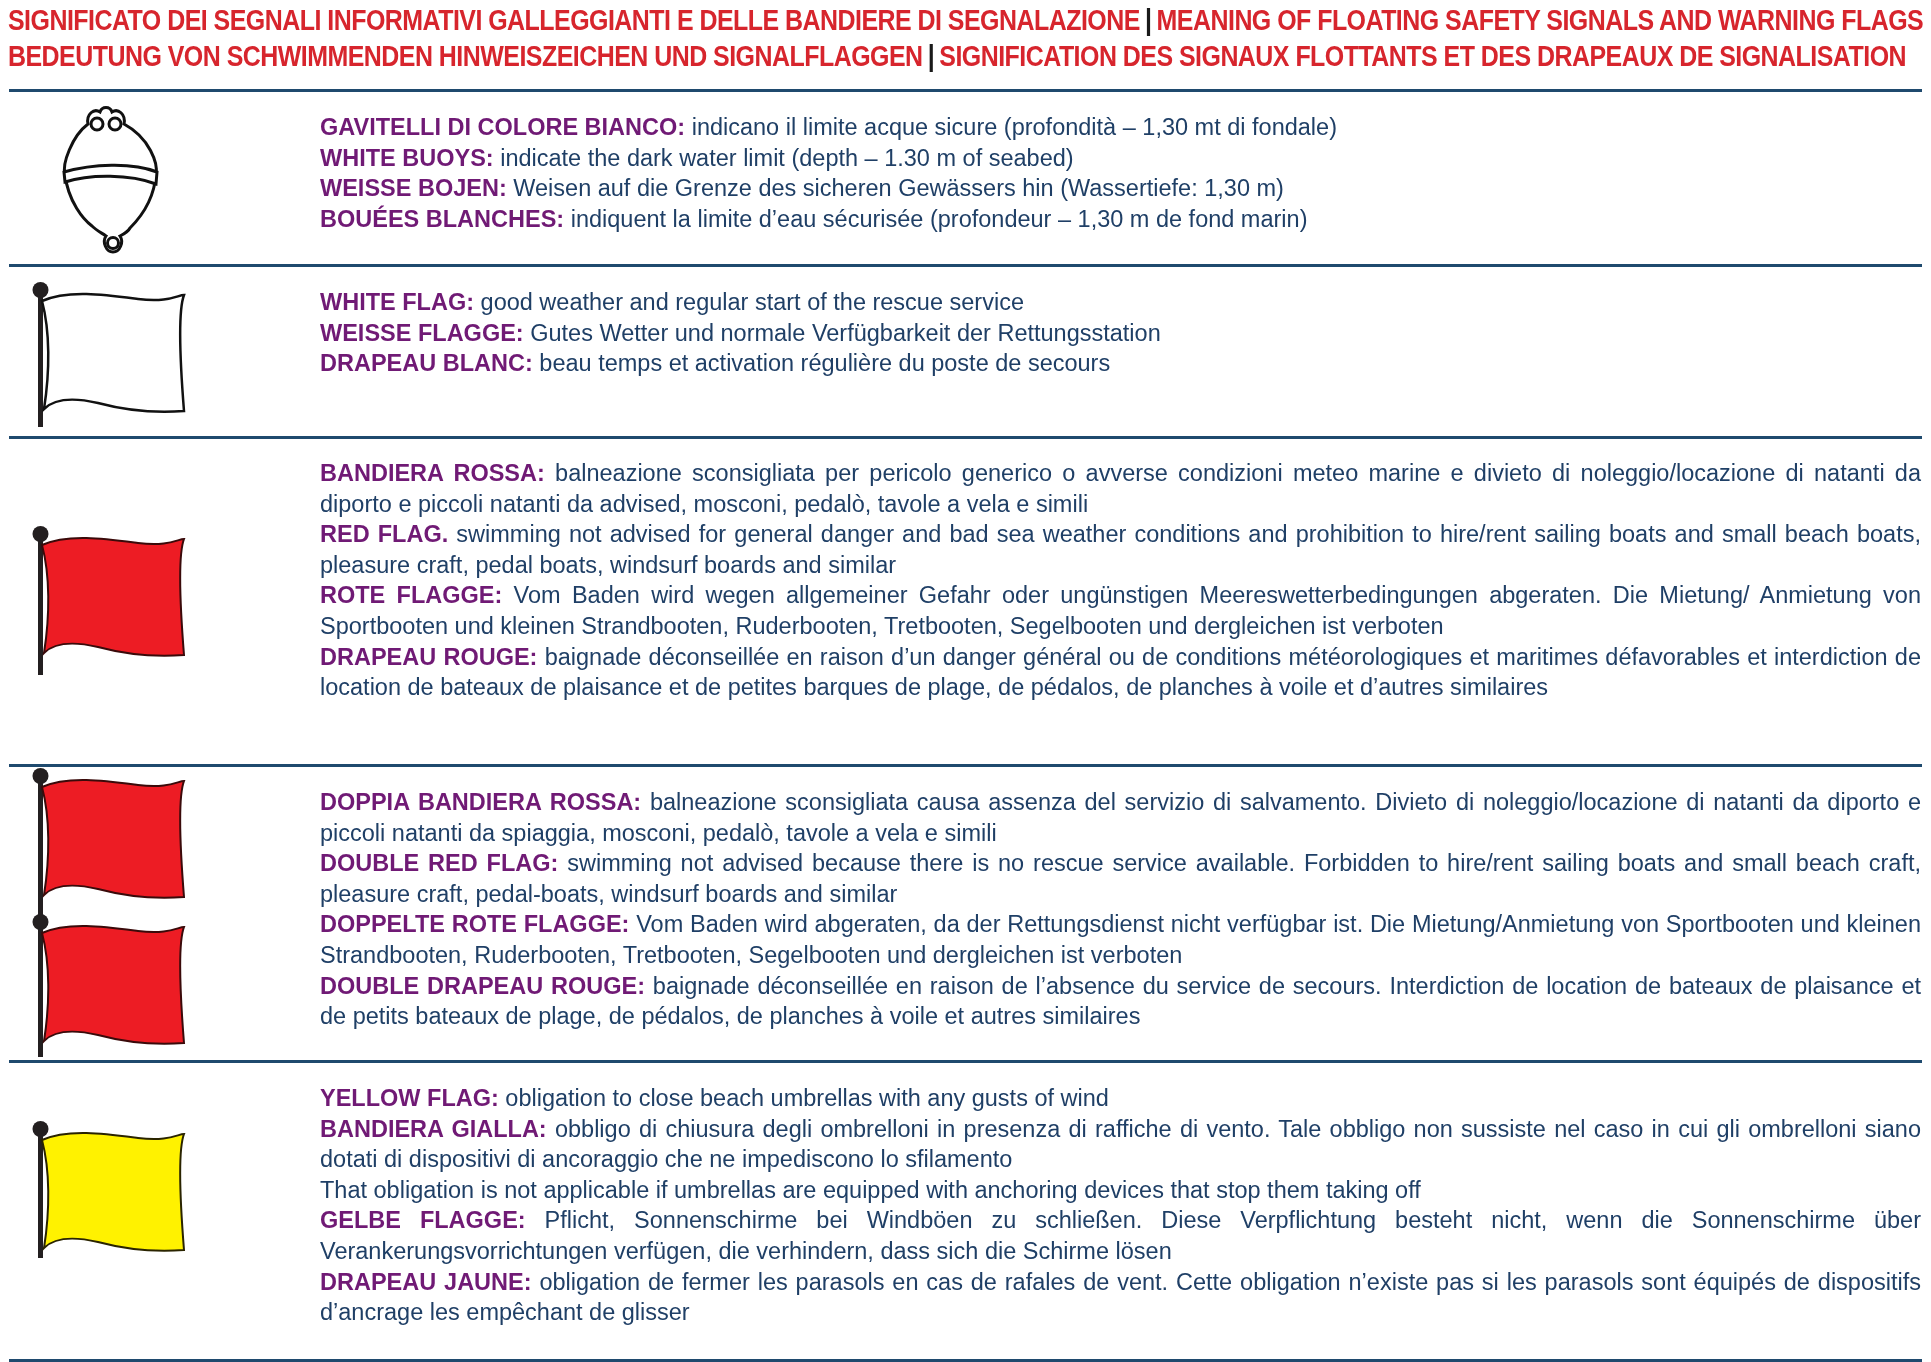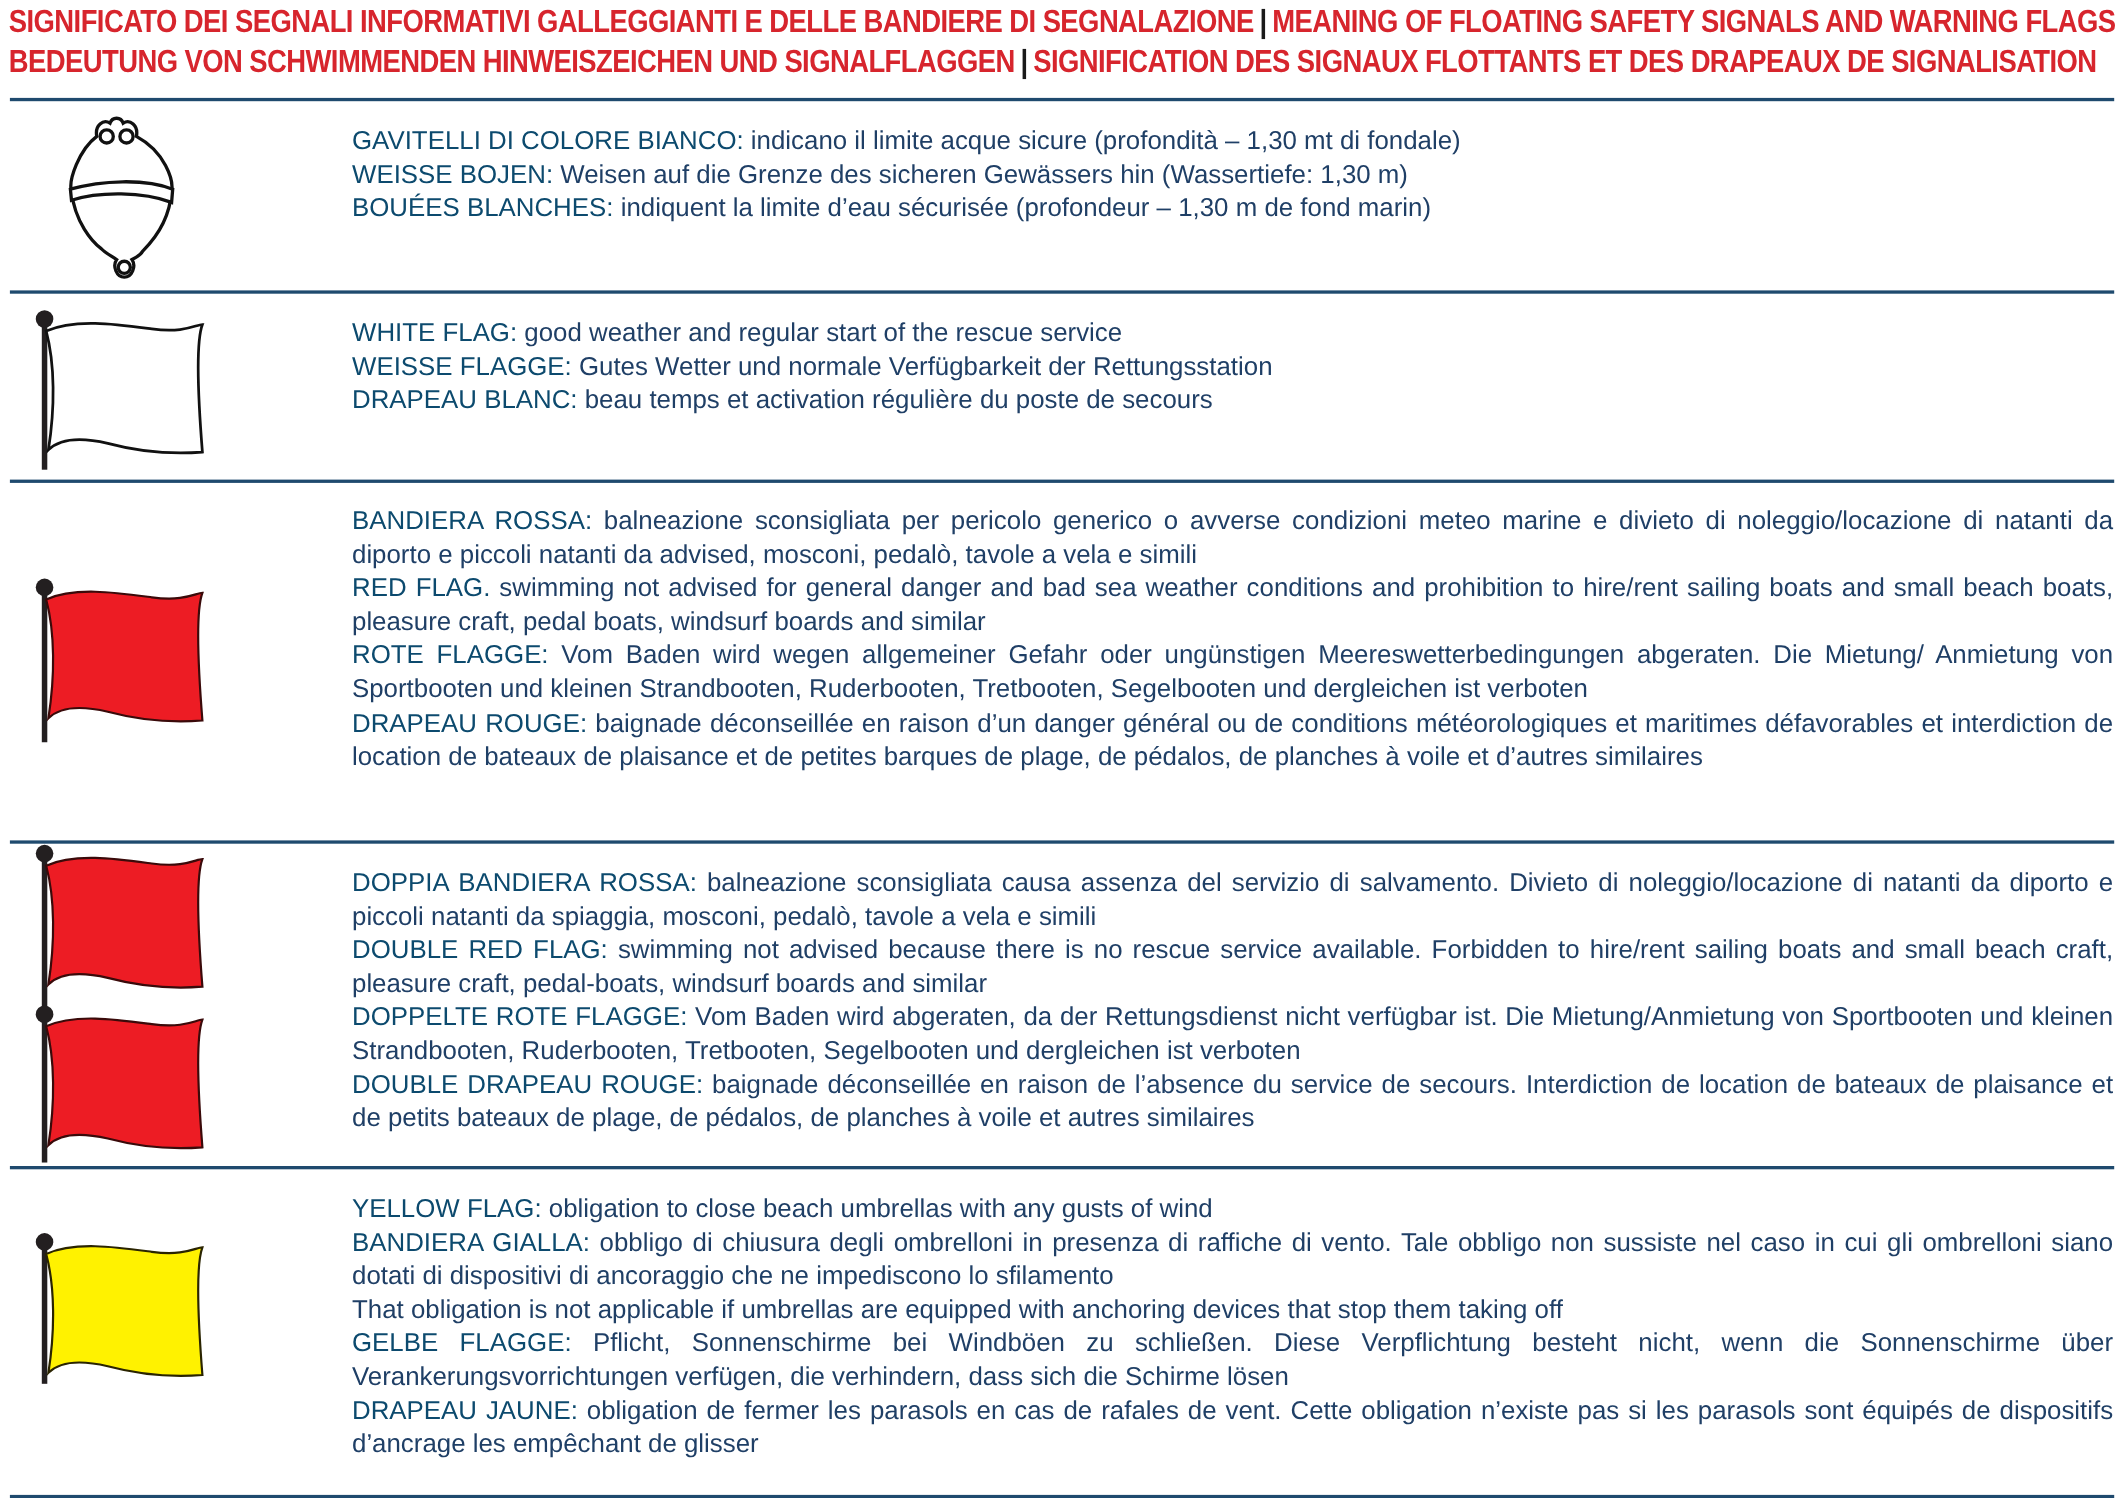--- a/index.html
+++ b/index.html
@@ -5,21 +5,21 @@
   html, body { margin: 0; padding: 0; background: #ffffff; }
   body { width: 1931px; height: 1362px; position: relative; overflow: hidden; font-family: "Liberation Sans", "DejaVu Sans", sans-serif; }
   .title-block { position: absolute; left: 8px; top: 2px; width: 1915px; }
   .title-line { font-family: "Liberation Sans", sans-serif; font-weight: bold; color: #d7252d; font-size: 29px; line-height: 36px; white-space: nowrap; letter-spacing: -0.6px; transform: scaleX(0.86); transform-origin: left center; }
   .title-line .sep { color: #1a1a1a; font-weight: bold; margin: 0 6px; }
   .rule { position: absolute; left: 9px; width: 1913px; height: 3px; background: #1f4a6e; }
   .section { position: absolute; left: 0; width: 1931px; }
   .icon { position: absolute; }
   .text { position: absolute; left: 320px; right: 10px; color: #1f3f66; font-size: 23.5px; line-height: 30.6px; }
   .entry { display: block; }
-  .lbl { color: #0c4a6e; font-weight: normal; }
+  .lbl { color: #701a75; font-weight: bold; }
   .justify { text-align: justify; }
 </style>
 </head>
 <body>
 
 <div class="title-block">
   <div class="title-line">
     <span>SIGNIFICATO DEI SEGNALI INFORMATIVI GALLEGGIANTI E DELLE BANDIERE DI SEGNALAZIONE</span><span class="sep">|</span><span>MEANING OF FLOATING SAFETY SIGNALS AND WARNING FLAGS</span>
   </div>
   <div class="title-line">
@@ -34,20 +34,21 @@
     <g fill="#fff" stroke="#111" stroke-width="3">
       <path d="M30,22 C28,12 36,6 42,10 C44,4 52,4 54,10 C60,6 68,12 66,22 C92,36 100,62 98,72 C96,100 80,118 72,126 C70,130 66,132 62,134 C66,140 62,150 55,150 C48,150 44,140 48,134 C42,130 38,128 34,124 C26,118 10,100 7,72 C4,62 14,34 30,22 Z"></path>
       <path d="M6,70 C34,62 74,60 99,70 L98,82 C72,72 32,72 7,80 Z"></path>
       <circle cx="39" cy="22" r="6"></circle>
       <circle cx="57" cy="22" r="6"></circle>
       <circle cx="55" cy="141" r="5.5"></circle>
     </g>
   </svg>
   <div class="text" style="top:20px">
     <span class="entry"><span class="lbl">GAVITELLI DI COLORE BIANCO:</span><span> indicano il limite acque sicure (profondità – 1,30 mt di fondale)</span></span>
+    <span class="entry"><span class="lbl">WHITE BUOYS:</span><span> indicate the dark water limit (depth – 1.30 m of seabed)</span></span>
     <span class="entry"><span class="lbl">WEISSE BOJEN:</span><span> Weisen auf die Grenze des sicheren Gewässers hin (Wassertiefe: 1,30 m)</span></span>
     <span class="entry"><span class="lbl">BOUÉES BLANCHES:</span><span> indiquent la limite d’eau sécurisée (profondeur – 1,30 m de fond marin)</span></span>
   </div>
 </div>
 
 <div class="rule" style="top:264px"></div>
 
 <div class="section" style="top:267px;height:168px">
   <svg class="icon" style="left:28px;top:14px" width="170" height="150" viewBox="0 0 170 150">
     <rect x="10" y="8" width="5" height="138" fill="#231f20"></rect>

